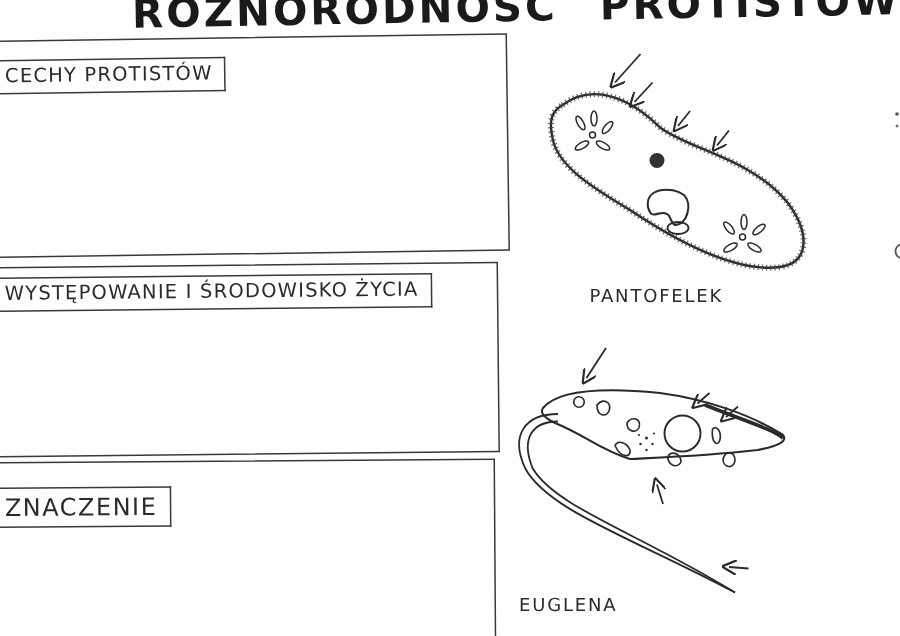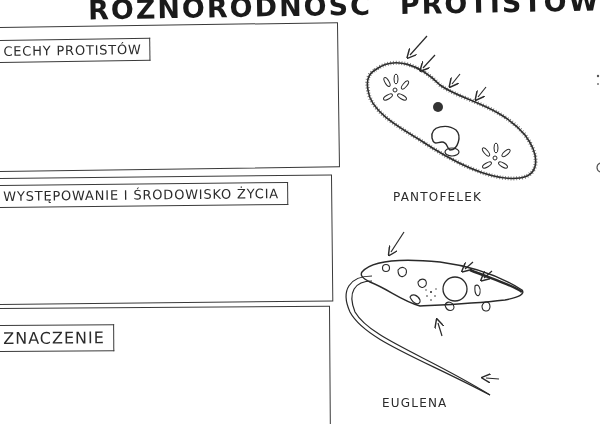--- a/index.html
+++ b/index.html
@@ -128,19 +128,19 @@
   </g>
 
   <g stroke="#2a2a2a" stroke-width="1.2" fill="none">
     <line x1="404" y1="232" x2="391" y2="252" marker-end="url(#ah)"></line>
     <line x1="473" y1="262" x2="465" y2="269" marker-end="url(#ah)"></line>
     <line x1="492" y1="271" x2="484" y2="278" marker-end="url(#ah)"></line>
     <line x1="442" y1="336" x2="438" y2="323" marker-end="url(#ah)"></line>
     <line x1="499" y1="379" x2="486" y2="378" marker-end="url(#ah)"></line>
   </g>
 </svg>
-<div class="organism-label" style="left:346px;top:396px;margin-left:36px;">EUGLENA</div>
+<div class="organism-label" style="left:346px;top:396px;">EUGLENA</div>
 
 <svg width="600" height="424" style="left:0;top:0;" viewBox="0 0 600 424">
   <circle cx="598" cy="76" r="1.2" fill="#555"></circle>
   <circle cx="598" cy="84" r="1" fill="#777"></circle>
   <path d="M600,163 C596,165 596,170 600,172" fill="none" stroke="#555" stroke-width="1.2"></path>
 </svg>
 
 </body></html>

